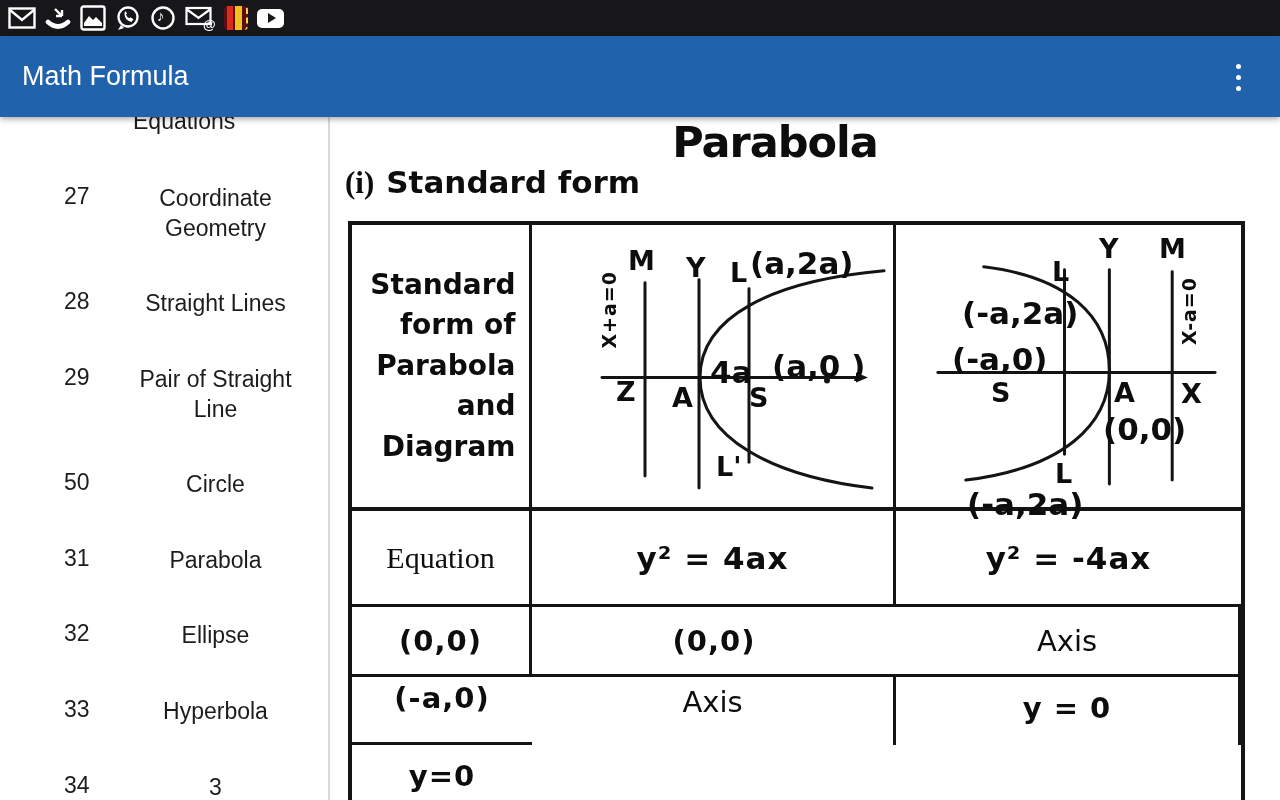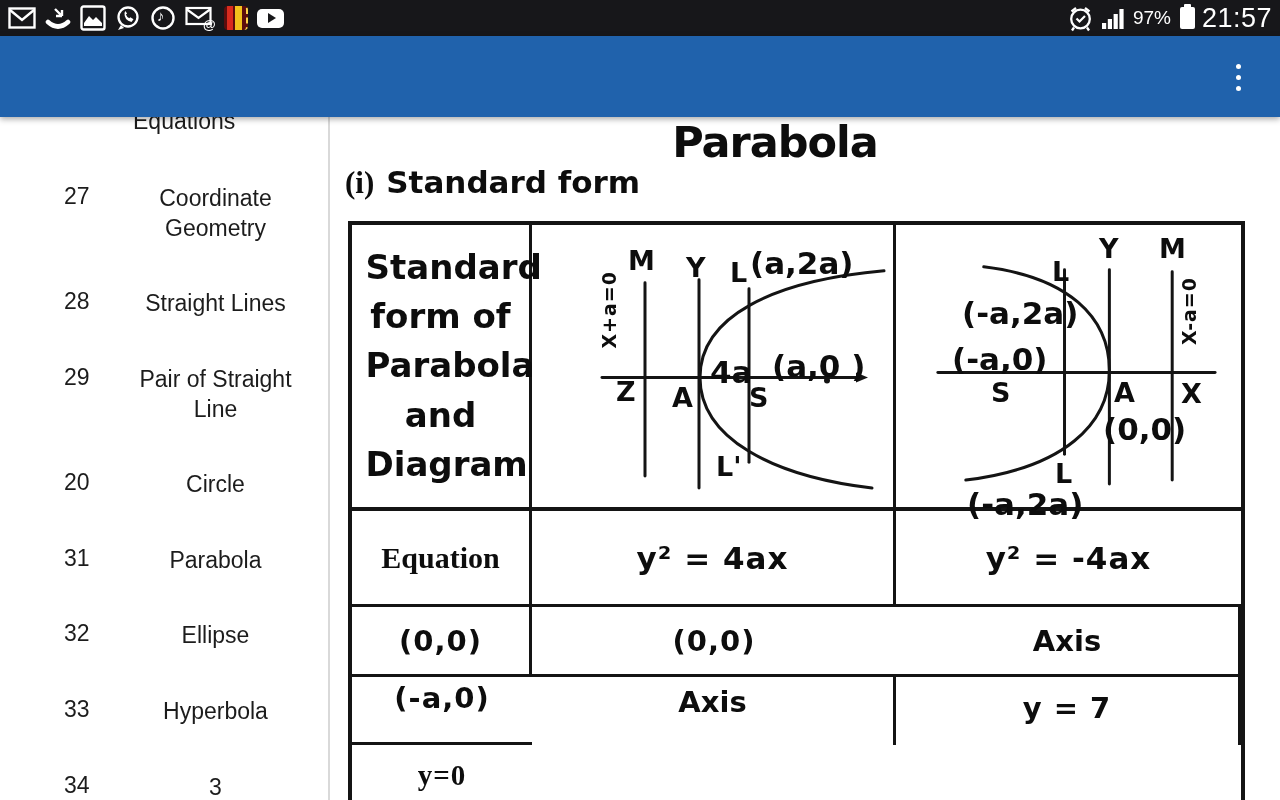--- a/index.html
+++ b/index.html
@@ -46,25 +46,25 @@
   .hnum{font-family:"Liberation Serif",serif;font-weight:bold;margin-right:12px;}
 
   .ftable{position:absolute;left:18px;top:104px;width:897px;height:600px;border:4px solid #141414;
           box-sizing:border-box;display:grid;grid-template-columns:180px 364px auto;
           grid-template-rows:286px 96px 70px 68px auto;background:#fff;}
   .tcell{border-right:3px solid #141414;border-bottom:3px solid #141414;box-sizing:border-box;
          display:flex;align-items:center;justify-content:center;position:relative;}
   .tcell.c3{border-right:none;}
   .tcell.r5{border-bottom:none;align-items:flex-start;padding-top:8px;}
   .tcell.r1{border-bottom-width:4px;}
-  .rowlabel{font-size:29px;font-weight:bold;}
+  .rowlabel{font-size:29px;font-weight:normal;}
   .serifed{font-family:"Liberation Serif",serif;font-size:30px;}
   .val{font-size:29px;font-weight:bold;letter-spacing:1px;}
   .eqval{font-size:31px;font-weight:bold;letter-spacing:1px;}
-  .diaglabel{width:150px;text-align:center;font-size:34px;font-weight:bold;line-height:1.45;}
+  .diaglabel{width:150px;text-align:right;font-size:28px;font-weight:bold;line-height:1.45;}
 
   .dwrap{position:absolute;inset:0;}
   .dwrap svg{position:absolute;inset:0;width:100%;height:100%;}
   .dl{position:absolute;font-weight:bold;font-size:27px;line-height:1;white-space:nowrap;}
   .dl.small{font-size:31px;margin-top:8px;}
   .dl.rot{writing-mode:vertical-rl;transform:rotate(180deg);font-size:19px;letter-spacing:1px;}
 </style>
 </head>
 <body>
 
@@ -108,46 +108,24 @@
           <text x="18" y="24" font-size="13" font-weight="bold" fill="#fff">@</text>
         </svg>
     </span>
     <span class="sb-ico">
         <span class="appico"></span>
       </span>
     <span class="sb-ico">
         <span class="ytico"></span>
       </span>
   </div>
-  <div class="sb-right">
-    <span class="sb-ico">
-      <svg width="27" height="27" viewBox="0 0 27 27">
-          <circle cx="13.5" cy="14" r="9.3" fill="none" stroke="#fff" stroke-width="2.3"></circle>
-          <path d="M9.5 13.5 l3 3 5.5-5.5" fill="none" stroke="#fff" stroke-width="2.2"></path>
-          <path d="M4.5 6.5 L9 3 M22.5 6.5 L18 3" stroke="#fff" stroke-width="2.3"></path>
-          <path d="M7 22.5 l-2 3 M20 22.5 l2 3" stroke="#fff" stroke-width="2.3"></path>
-        </svg>
-    </span>
-    <span class="sb-ico">
-      <svg width="25" height="23" viewBox="0 0 25 23">
-          <rect x="1" y="16" width="4.2" height="6" fill="#fff"></rect>
-          <rect x="6.8" y="12" width="4.2" height="10" fill="#fff"></rect>
-          <rect x="12.6" y="7" width="4.2" height="15" fill="#fff"></rect>
-          <rect x="18.4" y="2" width="4.2" height="20" fill="#fff"></rect>
-        </svg>
-    </span>
-    <span class="sb-batt-pct">97%</span>
-    <span class="sb-ico">
-        <span class="batt"></span>
-      </span>
-    <span class="sb-time">21:57</span>
-  </div>
 </div>
 
 <div class="appbar">
+  <span class="appbar-title">Math Formula</span>
   <div class="menu-dots">
       <i></i>
       <i></i>
       <i></i>
     </div>
 </div>
 
 <div class="sidebar">
   <span class="clipped">Equations</span>
 
@@ -157,21 +135,21 @@
   </div>
   <div class="side-item" style="top:171px;">
     <span class="side-num">28</span>
     <span class="side-label">Straight Lines</span>
   </div>
   <div class="side-item" style="top:247px;">
     <span class="side-num">29</span>
     <span class="side-label">Pair of Straight Line</span>
   </div>
   <div class="side-item" style="top:352px;">
-    <span class="side-num">20</span>
+    <span class="side-num">50</span>
     <span class="side-label">Circle</span>
   </div>
   <div class="side-item" style="top:428px;">
     <span class="side-num">31</span>
     <span class="side-label">Parabola</span>
   </div>
   <div class="side-item" style="top:503px;">
     <span class="side-num">32</span>
     <span class="side-label">Ellipse</span>
   </div>
@@ -272,20 +250,20 @@
       <span class="rowlabel">Axis</span>
     </div>
     <div class="tcell c3 r4">
       <span class="val" style="align-self:flex-start;margin-top:4px;">(-a,0)</span>
     </div>
 
     <div class="tcell c1 r5">
       <span class="rowlabel">Axis</span>
     </div>
     <div class="tcell c2 r5">
-      <span class="val" style="margin-top:6px;">y = 7</span>
+      <span class="val" style="margin-top:6px;">y = 0</span>
     </div>
     <div class="tcell c3 r5">
-      <span class="val" style="margin-top:6px;font-family:Liberation Serif, serif;">y=0</span>
+      <span class="val" style="margin-top:6px;">y=0</span>
     </div>
 
   </div>
 </div>
 
 </body></html>

